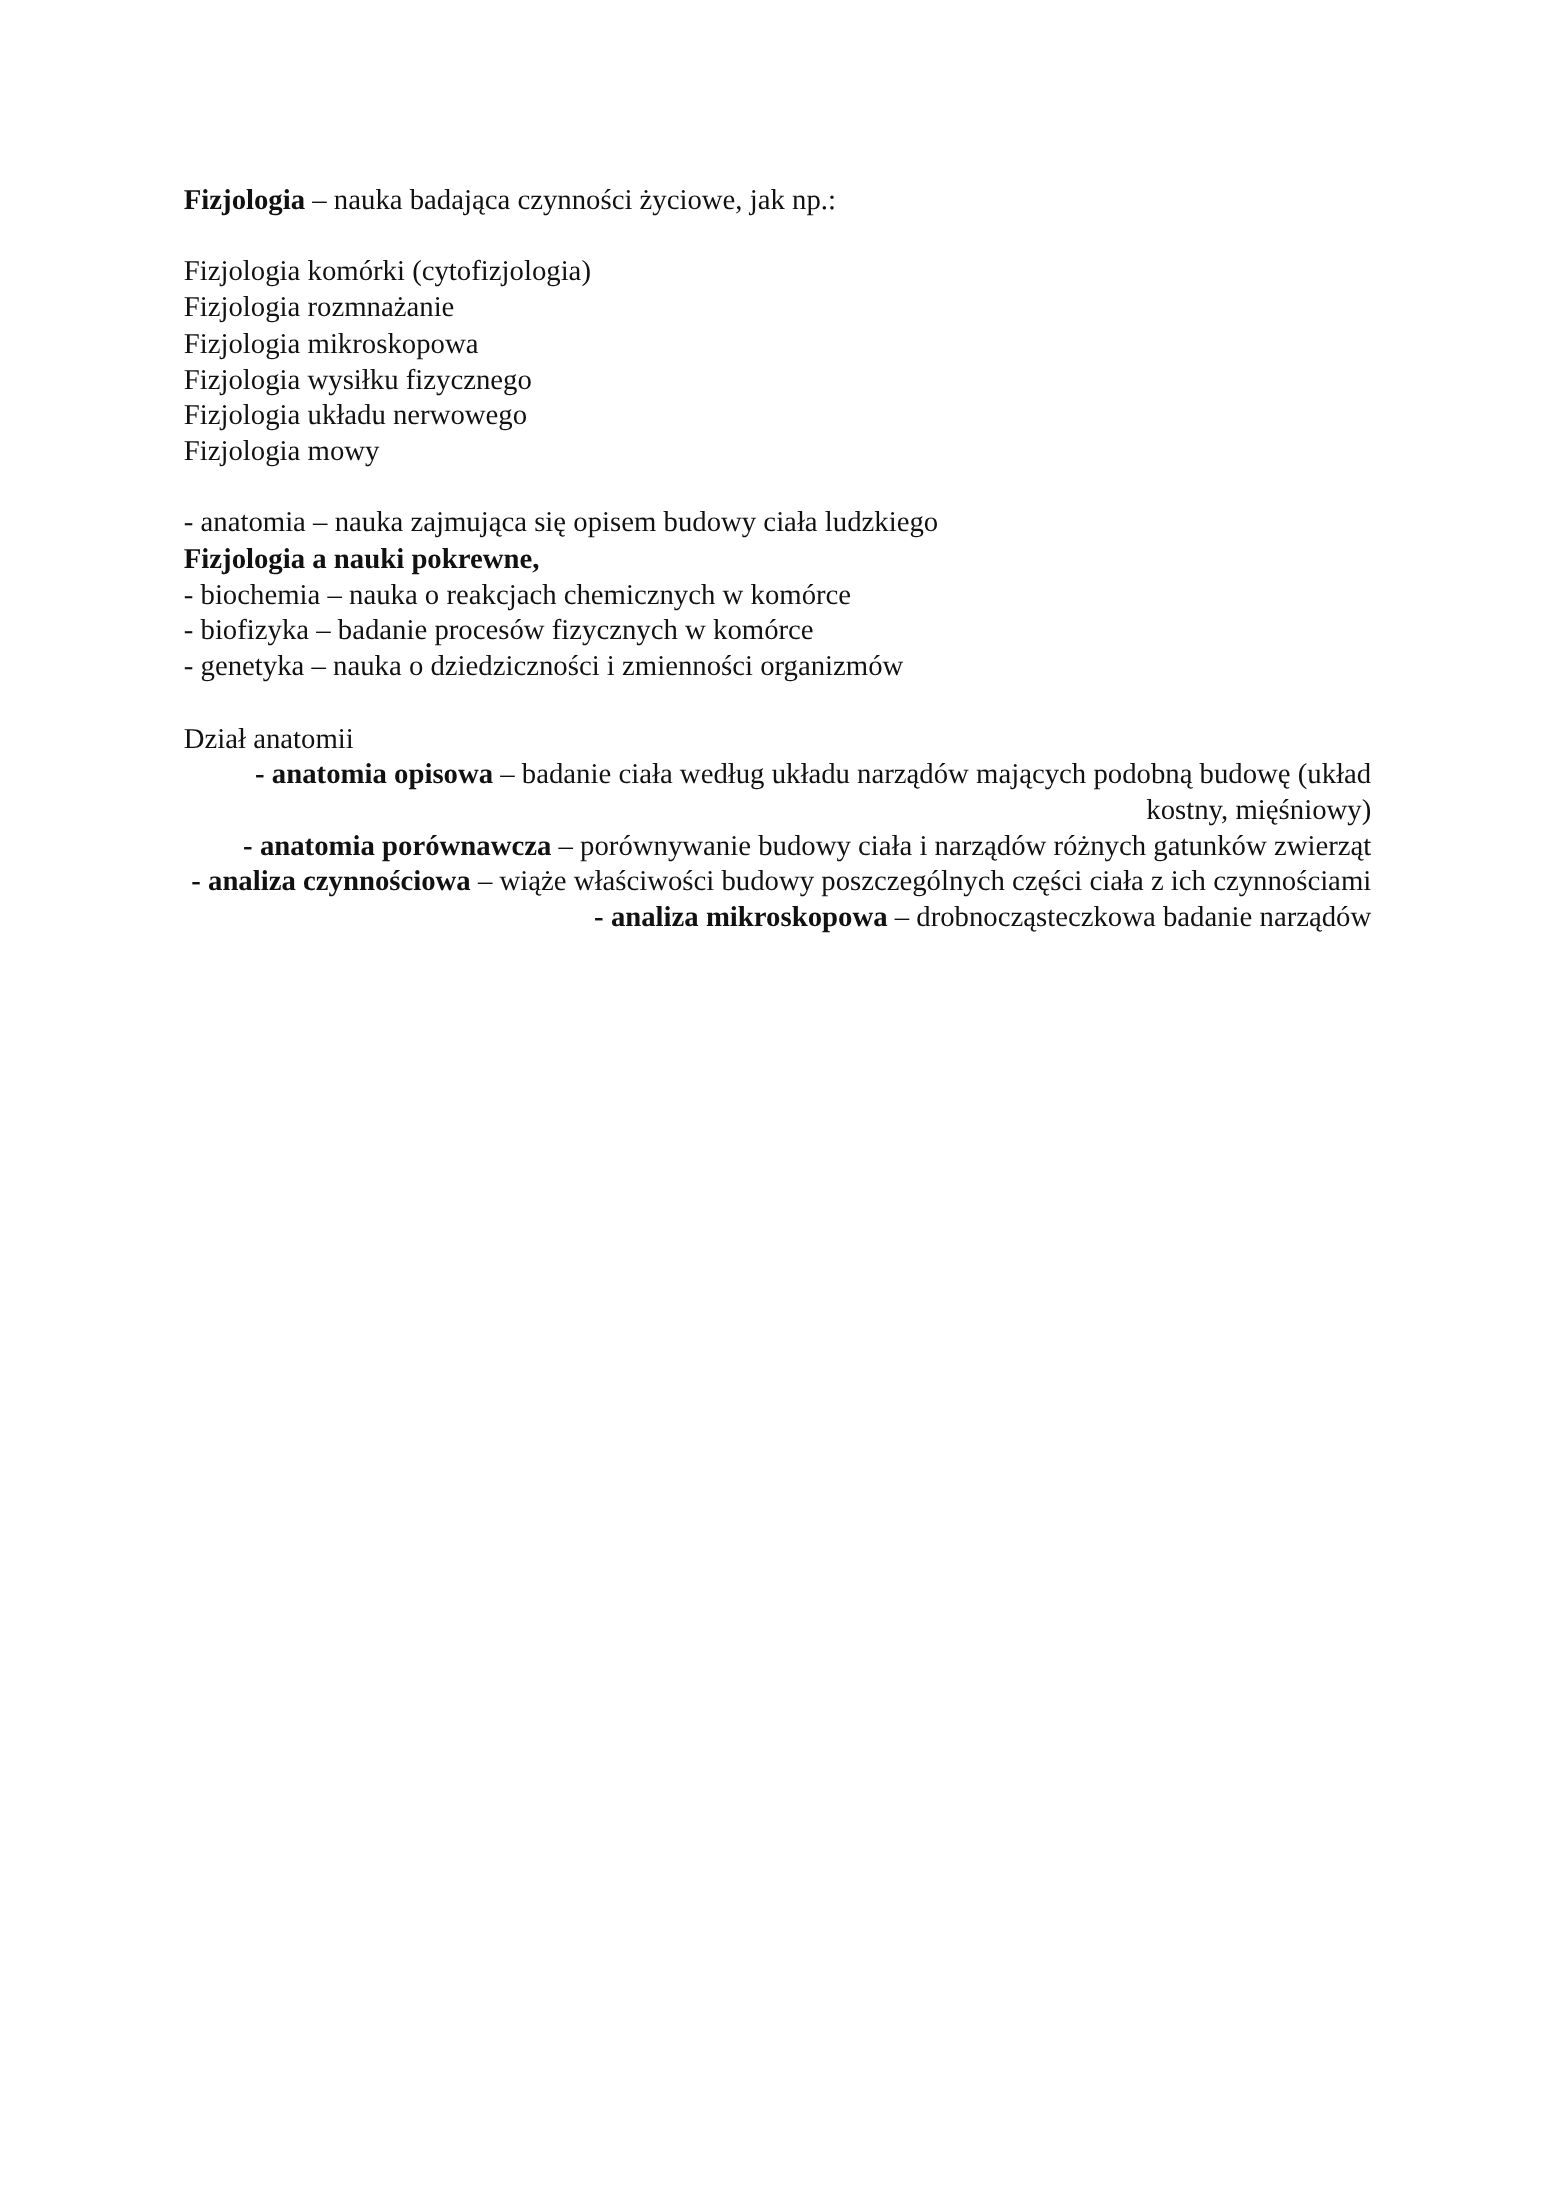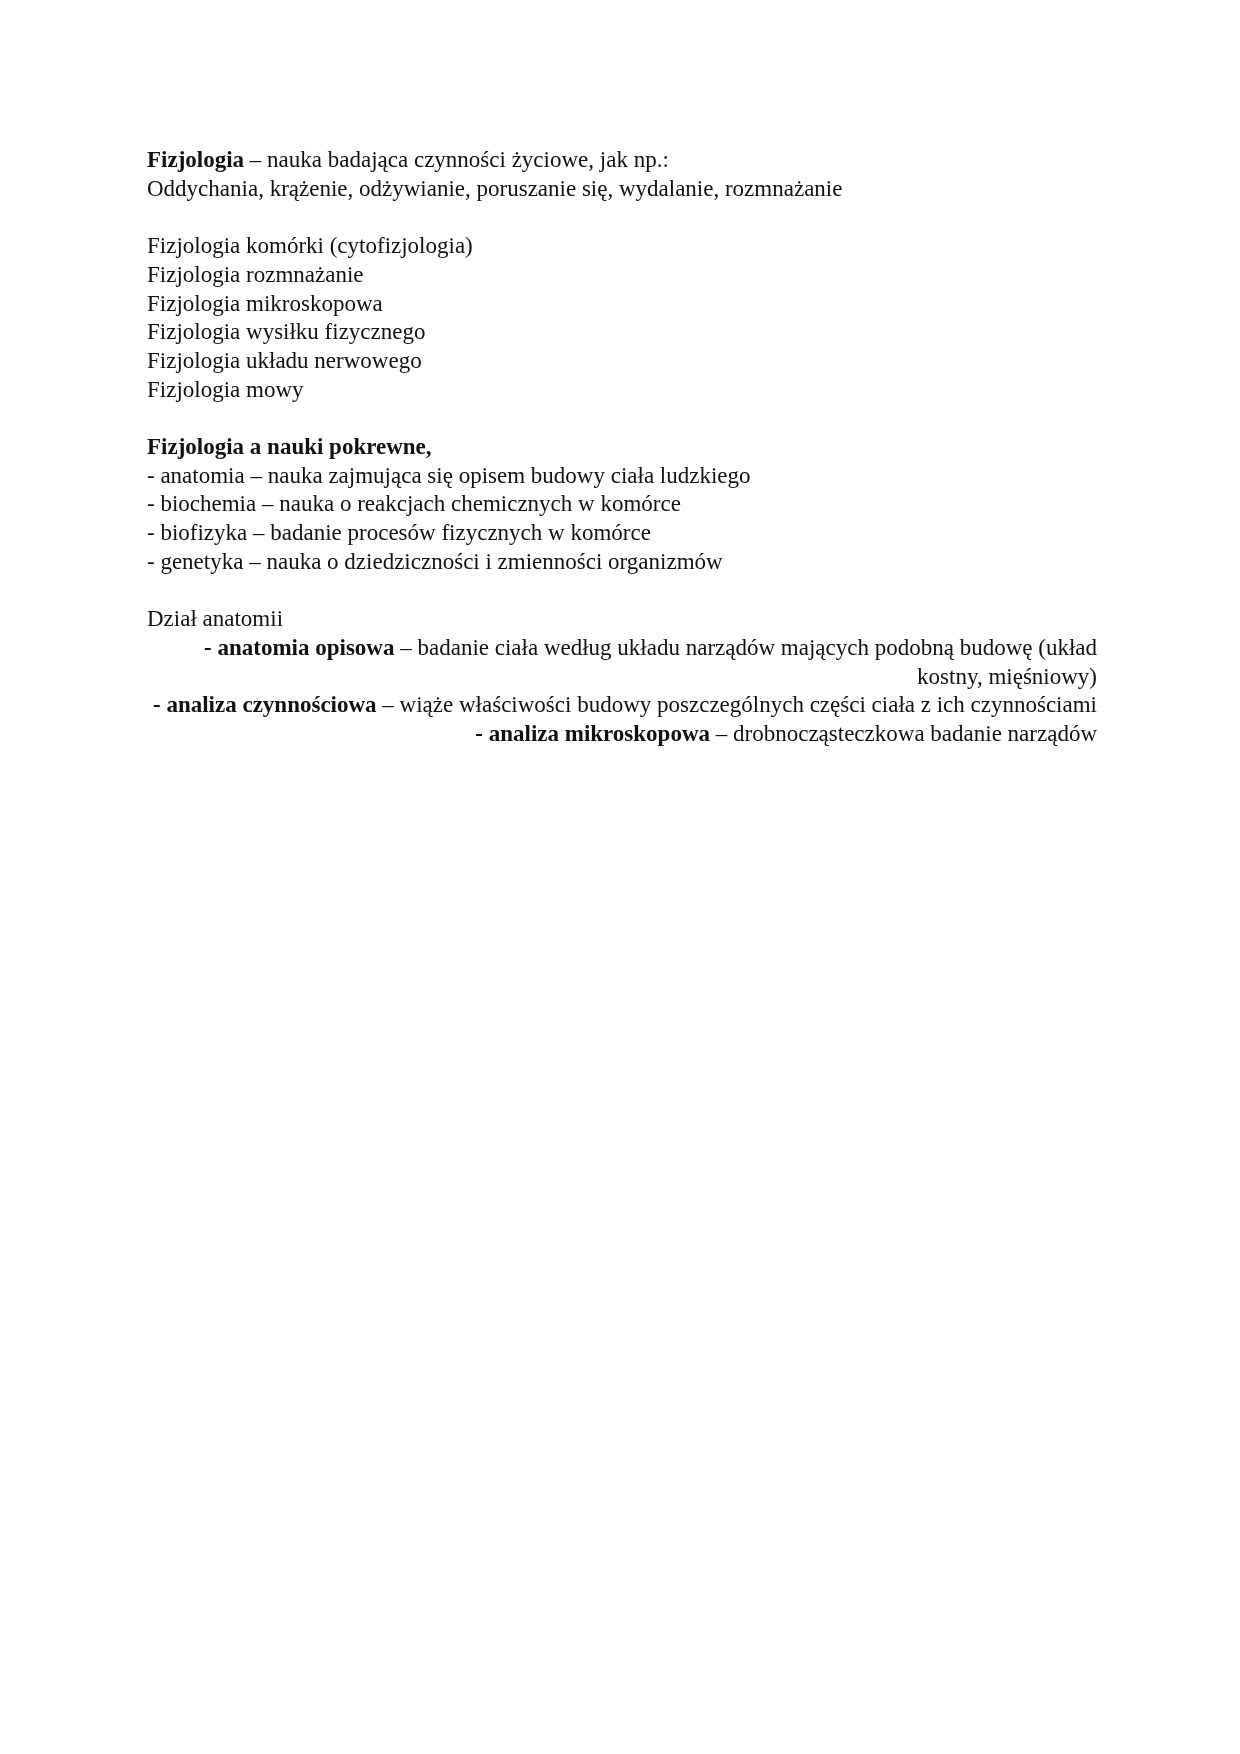--- a/index.html
+++ b/index.html
@@ -15,59 +15,61 @@
   b { font-weight: bold; }
 </style>
 </head>
 <body>
 
 <div class="page">
 
   <div class="line">
     <b>Fizjologia</b><span> – nauka badająca czynności życiowe, jak np.:</span>
   </div>
-  <div class="line">Oddychania, krążenie, odżywianie, poruszanie się, wydalanie, rozmnażanie</div>
 
   <div class="gap"></div>
 
   <div>
     <div class="line">Fizjologia komórki (cytofizjologia)</div>
     <div class="line">Fizjologia rozmnażanie</div>
     <div class="line">Fizjologia mikroskopowa</div>
     <div class="line">Fizjologia wysiłku fizycznego</div>
     <div class="line">Fizjologia układu nerwowego</div>
     <div class="line">Fizjologia mowy</div>
   </div>
 
   <div class="gap"></div>
 
   <div>
-    <div class="line"><b>Fizjologia a nauki pokrewne,</b></div>
     <div class="line">
       <span>- anatomia</span><span> – nauka zajmująca się opisem budowy ciała ludzkiego</span>
     </div>
+    <div class="line"><b>Fizjologia a nauki pokrewne,</b></div>
     <div class="line">
       <span>- biochemia</span><span> – nauka o reakcjach chemicznych w komórce</span>
     </div>
     <div class="line">
       <span>- biofizyka</span><span> – badanie procesów fizycznych w komórce</span>
     </div>
     <div class="line">
       <span>- genetyka</span><span> – nauka o dziedziczności i zmienności organizmów</span>
     </div>
   </div>
 
   <div class="gap"></div>
 
   <div>
     <div class="line">Dział anatomii</div>
     <div class="wrap">
       <b><span>- </span><span>anatomia opisowa</span></b><span> – badanie ciała według układu narządów mających podobną budowę (układ kostny, mięśniowy)</span>
     </div>
     <div class="wrap">
+      <b><span>- </span><span>anatomia porównawcza</span></b><span> – porównywanie budowy ciała i narządów różnych gatunków zwierząt</span>
+    </div>
+    <div class="wrap">
       <b><span>- </span><span>analiza czynnościowa</span></b><span> – wiąże właściwości budowy poszczególnych części ciała z ich czynnościami</span>
     </div>
     <div class="wrap">
       <b><span>- </span><span>analiza mikroskopowa</span></b><span> – drobnocząsteczkowa badanie narządów</span>
     </div>
   </div>
 
 </div>
 
 </body></html>

